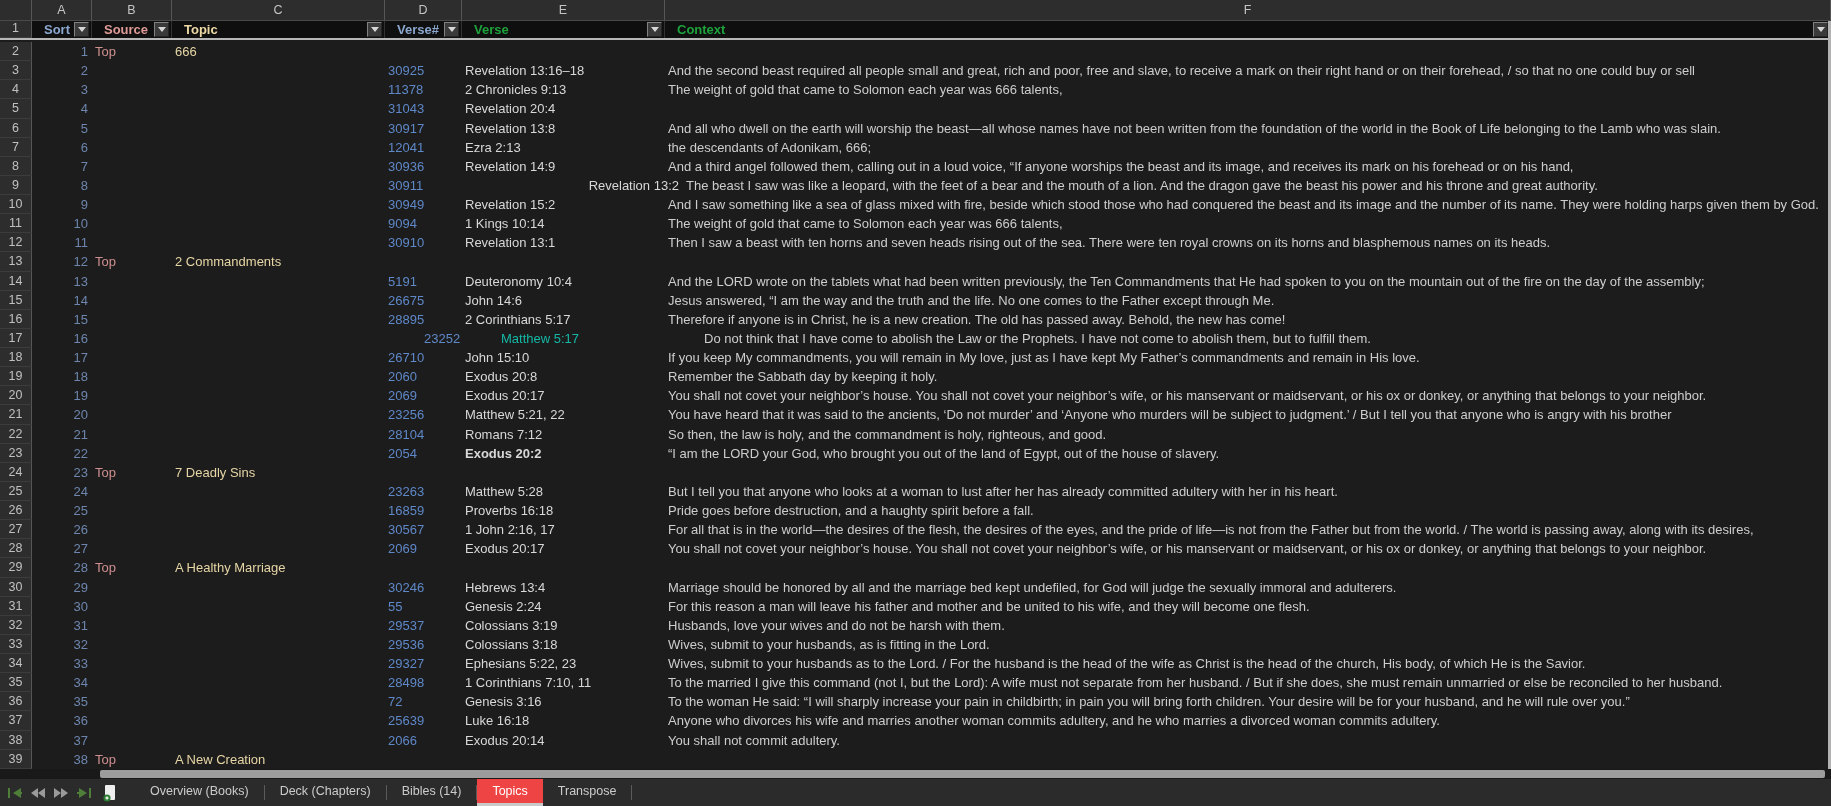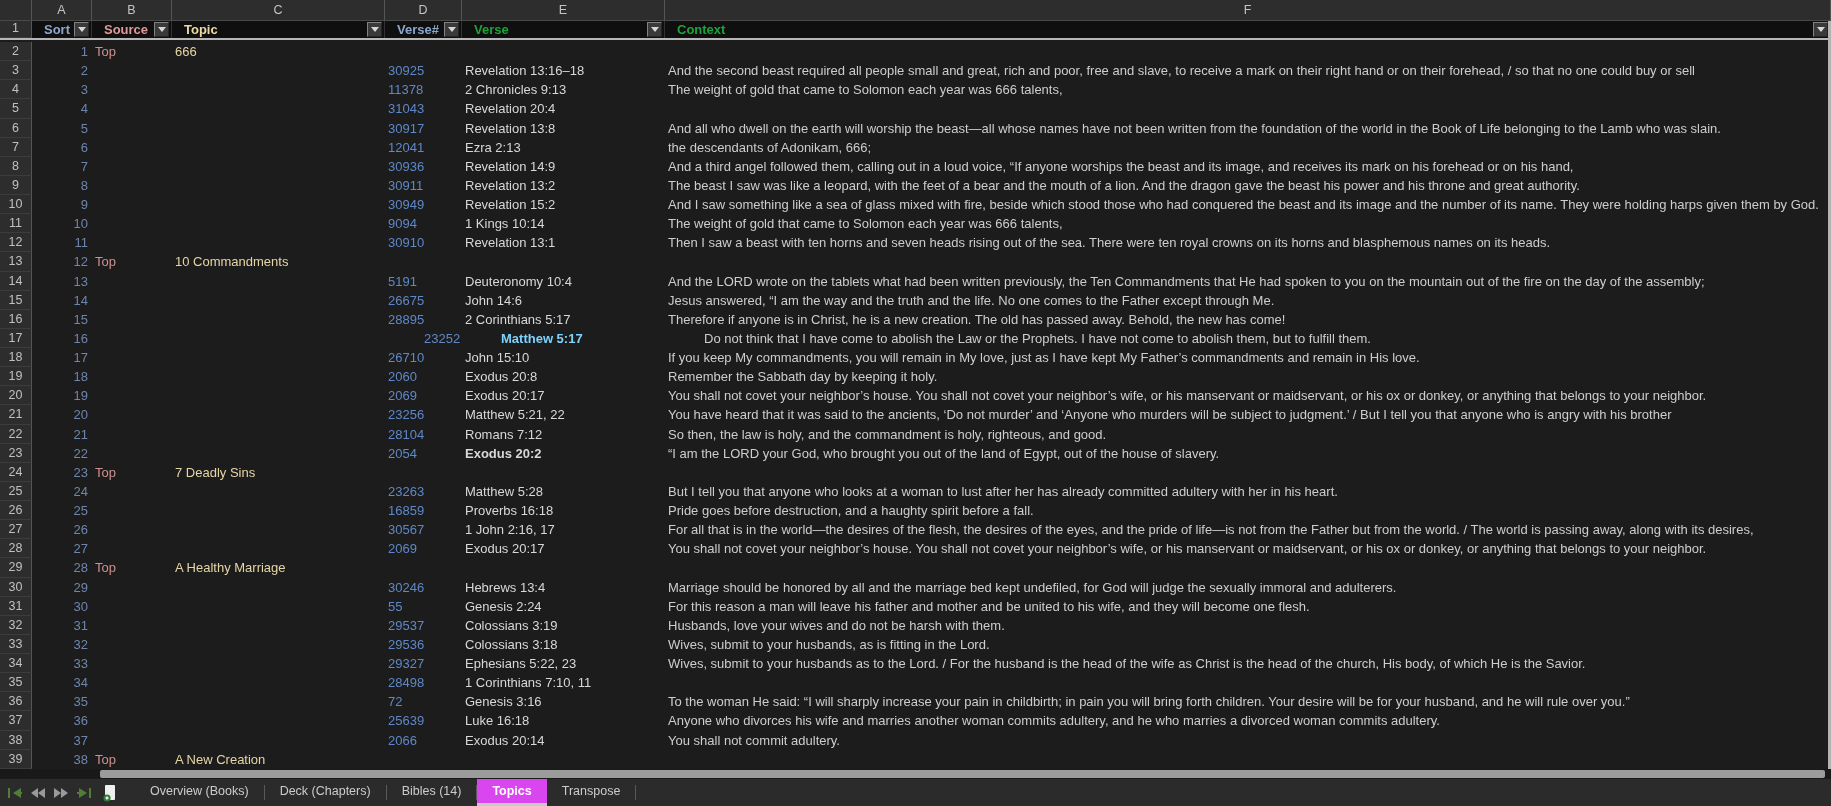--- a/index.html
+++ b/index.html
@@ -64,21 +64,21 @@
   }
   .navicons { display:flex; align-items:center; gap:7px; padding:0 10px 0 8px; }
   .navicons svg { display:block; }
   .addsheet { margin-right:16px; display:flex; align-items:center; }
   .tabs { display:flex; align-items:stretch; }
   .tab {
     display:flex; align-items:center; padding:3px 15px;
     color:#cccccc; font-size:12.5px; white-space:nowrap;
     border-bottom:3px solid transparent;
   }
-  .tab.active { background:#d946ef; color:#ffffff; font-weight:bold; border-bottom:3px solid #c9c9c9; }
+  .tab.active { background:#ef4444; color:#ffffff; font-weight:normal; border-bottom:3px solid #c9c9c9; }
   .tabsep { width:1px; height:15px; background:#5a5a5a; align-self:center; }
 </style>
 </head>
 <body>
 
 <div class="app">
 
   <div class="letters-row">
     <div class="corner"></div>
     <div class="lcell col-a">A</div>
@@ -191,21 +191,21 @@
         <div class="dcell col-d" style="color: rgb(95, 136, 200); text-align: left;">30936</div>
         <div class="dcell col-e" style="color: rgb(216, 216, 216); text-align: left;">Revelation 14:9</div>
         <div class="dcell col-f" style="color: rgb(205, 205, 205); text-align: left;">And a third angel followed them, calling out in a loud voice, “If anyone worships the beast and its image, and receives its mark on his forehead or on his hand,</div>
       </div>
       <div class="row">
         <div class="rownum">9</div>
         <div class="dcell col-a" style="color: rgb(110, 134, 174); text-align: right;">8</div>
         <div class="dcell col-b" style="color: rgb(207, 143, 143); text-align: left;"></div>
         <div class="dcell col-c" style="color: rgb(230, 213, 165); text-align: left;"></div>
         <div class="dcell col-d" style="color: rgb(95, 136, 200); text-align: left;">30911</div>
-        <div class="dcell col-e" style="color: rgb(216, 216, 216); text-align: left;">Revelation 13:2</div>
+        <div class="dcell col-e" style="color: rgb(216, 216, 216); text-align: right; margin-left: 18px;">Revelation 13:2</div>
         <div class="dcell col-f" style="color: rgb(205, 205, 205); text-align: left;">The beast I saw was like a leopard, with the feet of a bear and the mouth of a lion. And the dragon gave the beast his power and his throne and great authority.</div>
       </div>
       <div class="row">
         <div class="rownum">10</div>
         <div class="dcell col-a" style="color: rgb(110, 134, 174); text-align: right;">9</div>
         <div class="dcell col-b" style="color: rgb(207, 143, 143); text-align: left;"></div>
         <div class="dcell col-c" style="color: rgb(230, 213, 165); text-align: left;"></div>
         <div class="dcell col-d" style="color: rgb(95, 136, 200); text-align: left;">30949</div>
         <div class="dcell col-e" style="color: rgb(216, 216, 216); text-align: left;">Revelation 15:2</div>
         <div class="dcell col-f" style="color: rgb(205, 205, 205); text-align: left;">And I saw something like a sea of glass mixed with fire, beside which stood those who had conquered the beast and its image and the number of its name. They were holding harps given them by God.</div>
@@ -225,21 +225,21 @@
         <div class="dcell col-b" style="color: rgb(207, 143, 143); text-align: left;"></div>
         <div class="dcell col-c" style="color: rgb(230, 213, 165); text-align: left;"></div>
         <div class="dcell col-d" style="color: rgb(95, 136, 200); text-align: left;">30910</div>
         <div class="dcell col-e" style="color: rgb(216, 216, 216); text-align: left;">Revelation 13:1</div>
         <div class="dcell col-f" style="color: rgb(205, 205, 205); text-align: left;">Then I saw a beast with ten horns and seven heads rising out of the sea. There were ten royal crowns on its horns and blasphemous names on its heads.</div>
       </div>
       <div class="row">
         <div class="rownum">13</div>
         <div class="dcell col-a" style="color: rgb(110, 134, 174); text-align: right;">12</div>
         <div class="dcell col-b" style="color: rgb(207, 143, 143); text-align: left;">Top</div>
-        <div class="dcell col-c" style="color: rgb(230, 213, 165); text-align: left;">10 Commandments</div>
+        <div class="dcell col-c" style="color: rgb(230, 213, 165); text-align: left;">2 Commandments</div>
         <div class="dcell col-d" style="color: rgb(95, 136, 200); text-align: left;"></div>
         <div class="dcell col-e" style="color: rgb(216, 216, 216); text-align: left;"></div>
         <div class="dcell col-f" style="color: rgb(205, 205, 205); text-align: left;"></div>
       </div>
       <div class="row">
         <div class="rownum">14</div>
         <div class="dcell col-a" style="color: rgb(110, 134, 174); text-align: right;">13</div>
         <div class="dcell col-b" style="color: rgb(207, 143, 143); text-align: left;"></div>
         <div class="dcell col-c" style="color: rgb(230, 213, 165); text-align: left;"></div>
         <div class="dcell col-d" style="color: rgb(95, 136, 200); text-align: left;">5191</div>
@@ -263,21 +263,21 @@
         <div class="dcell col-d" style="color: rgb(95, 136, 200); text-align: left;">28895</div>
         <div class="dcell col-e" style="color: rgb(216, 216, 216); text-align: left;">2 Corinthians 5:17</div>
         <div class="dcell col-f" style="color: rgb(205, 205, 205); text-align: left;">Therefore if anyone is in Christ, he is a new creation. The old has passed away. Behold, the new has come!</div>
       </div>
       <div class="row">
         <div class="rownum">17</div>
         <div class="dcell col-a" style="color: rgb(110, 134, 174); text-align: right;">16</div>
         <div class="dcell col-b" style="color: rgb(207, 143, 143); text-align: left;"></div>
         <div class="dcell col-c" style="color: rgb(230, 213, 165); text-align: left;"></div>
         <div class="dcell col-d" style="color: rgb(95, 136, 200); text-align: left; margin-left: 36px;">23252</div>
-        <div class="dcell col-e" style="color: #7dd3fc; text-align: left; font-weight: bold;">Matthew 5:17</div>
+        <div class="dcell col-e" style="color: #14b8a6; text-align: left;">Matthew 5:17</div>
         <div class="dcell col-f" style="color: rgb(205, 205, 205); text-align: left;">Do not think that I have come to abolish the Law or the Prophets. I have not come to abolish them, but to fulfill them.</div>
       </div>
       <div class="row">
         <div class="rownum">18</div>
         <div class="dcell col-a" style="color: rgb(110, 134, 174); text-align: right;">17</div>
         <div class="dcell col-b" style="color: rgb(207, 143, 143); text-align: left;"></div>
         <div class="dcell col-c" style="color: rgb(230, 213, 165); text-align: left;"></div>
         <div class="dcell col-d" style="color: rgb(95, 136, 200); text-align: left;">26710</div>
         <div class="dcell col-e" style="color: rgb(216, 216, 216); text-align: left;">John 15:10</div>
         <div class="dcell col-f" style="color: rgb(205, 205, 205); text-align: left;">If you keep My commandments, you will remain in My love, just as I have kept My Father’s commandments and remain in His love.</div>
@@ -426,20 +426,21 @@
         <div class="dcell col-e" style="color: rgb(216, 216, 216); text-align: left;">Ephesians 5:22, 23</div>
         <div class="dcell col-f" style="color: rgb(205, 205, 205); text-align: left;">Wives, submit to your husbands as to the Lord. / For the husband is the head of the wife as Christ is the head of the church, His body, of which He is the Savior.</div>
       </div>
       <div class="row">
         <div class="rownum">35</div>
         <div class="dcell col-a" style="color: rgb(110, 134, 174); text-align: right;">34</div>
         <div class="dcell col-b" style="color: rgb(207, 143, 143); text-align: left;"></div>
         <div class="dcell col-c" style="color: rgb(230, 213, 165); text-align: left;"></div>
         <div class="dcell col-d" style="color: rgb(95, 136, 200); text-align: left;">28498</div>
         <div class="dcell col-e" style="color: rgb(216, 216, 216); text-align: left;">1 Corinthians 7:10, 11</div>
+        <div class="dcell col-f" style="color: rgb(205, 205, 205); text-align: left;">To the married I give this command (not I, but the Lord): A wife must not separate from her husband. / But if she does, she must remain unmarried or else be reconciled to her husband.</div>
       </div>
       <div class="row">
         <div class="rownum">36</div>
         <div class="dcell col-a" style="color: rgb(110, 134, 174); text-align: right;">35</div>
         <div class="dcell col-b" style="color: rgb(207, 143, 143); text-align: left;"></div>
         <div class="dcell col-c" style="color: rgb(230, 213, 165); text-align: left;"></div>
         <div class="dcell col-d" style="color: rgb(95, 136, 200); text-align: left;">72</div>
         <div class="dcell col-e" style="color: rgb(216, 216, 216); text-align: left;">Genesis 3:16</div>
         <div class="dcell col-f" style="color: rgb(205, 205, 205); text-align: left;">To the woman He said: “I will sharply increase your pain in childbirth; in pain you will bring forth children. Your desire will be for your husband, and he will rule over you.”</div>
       </div>

